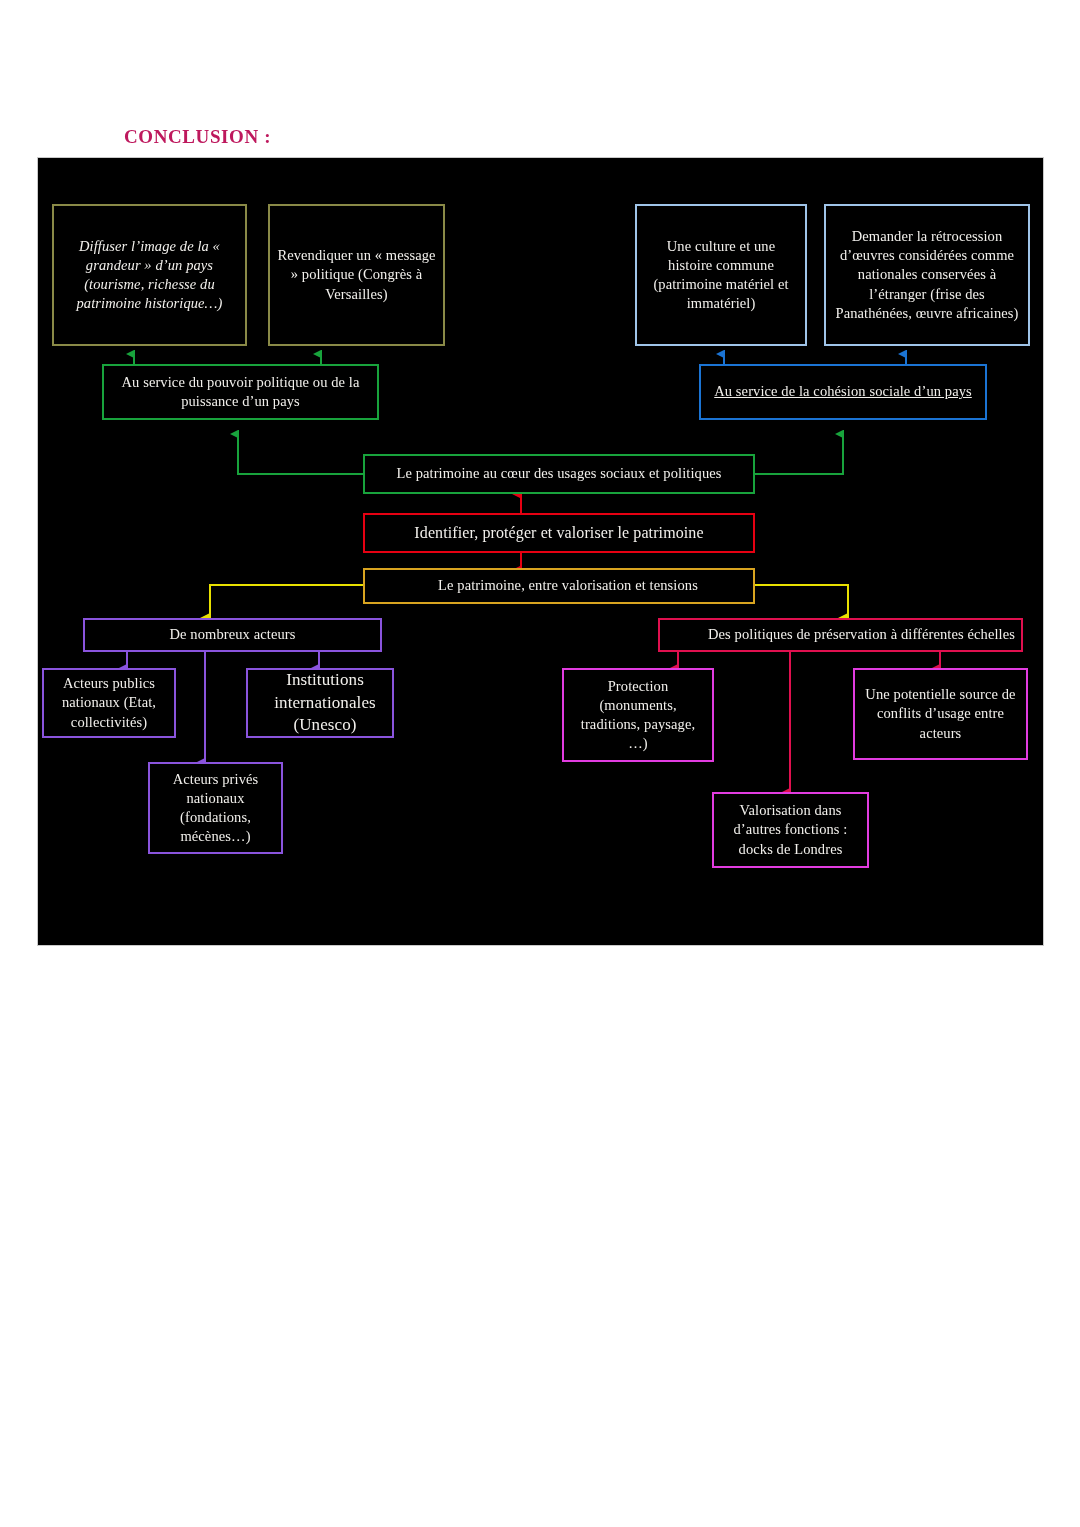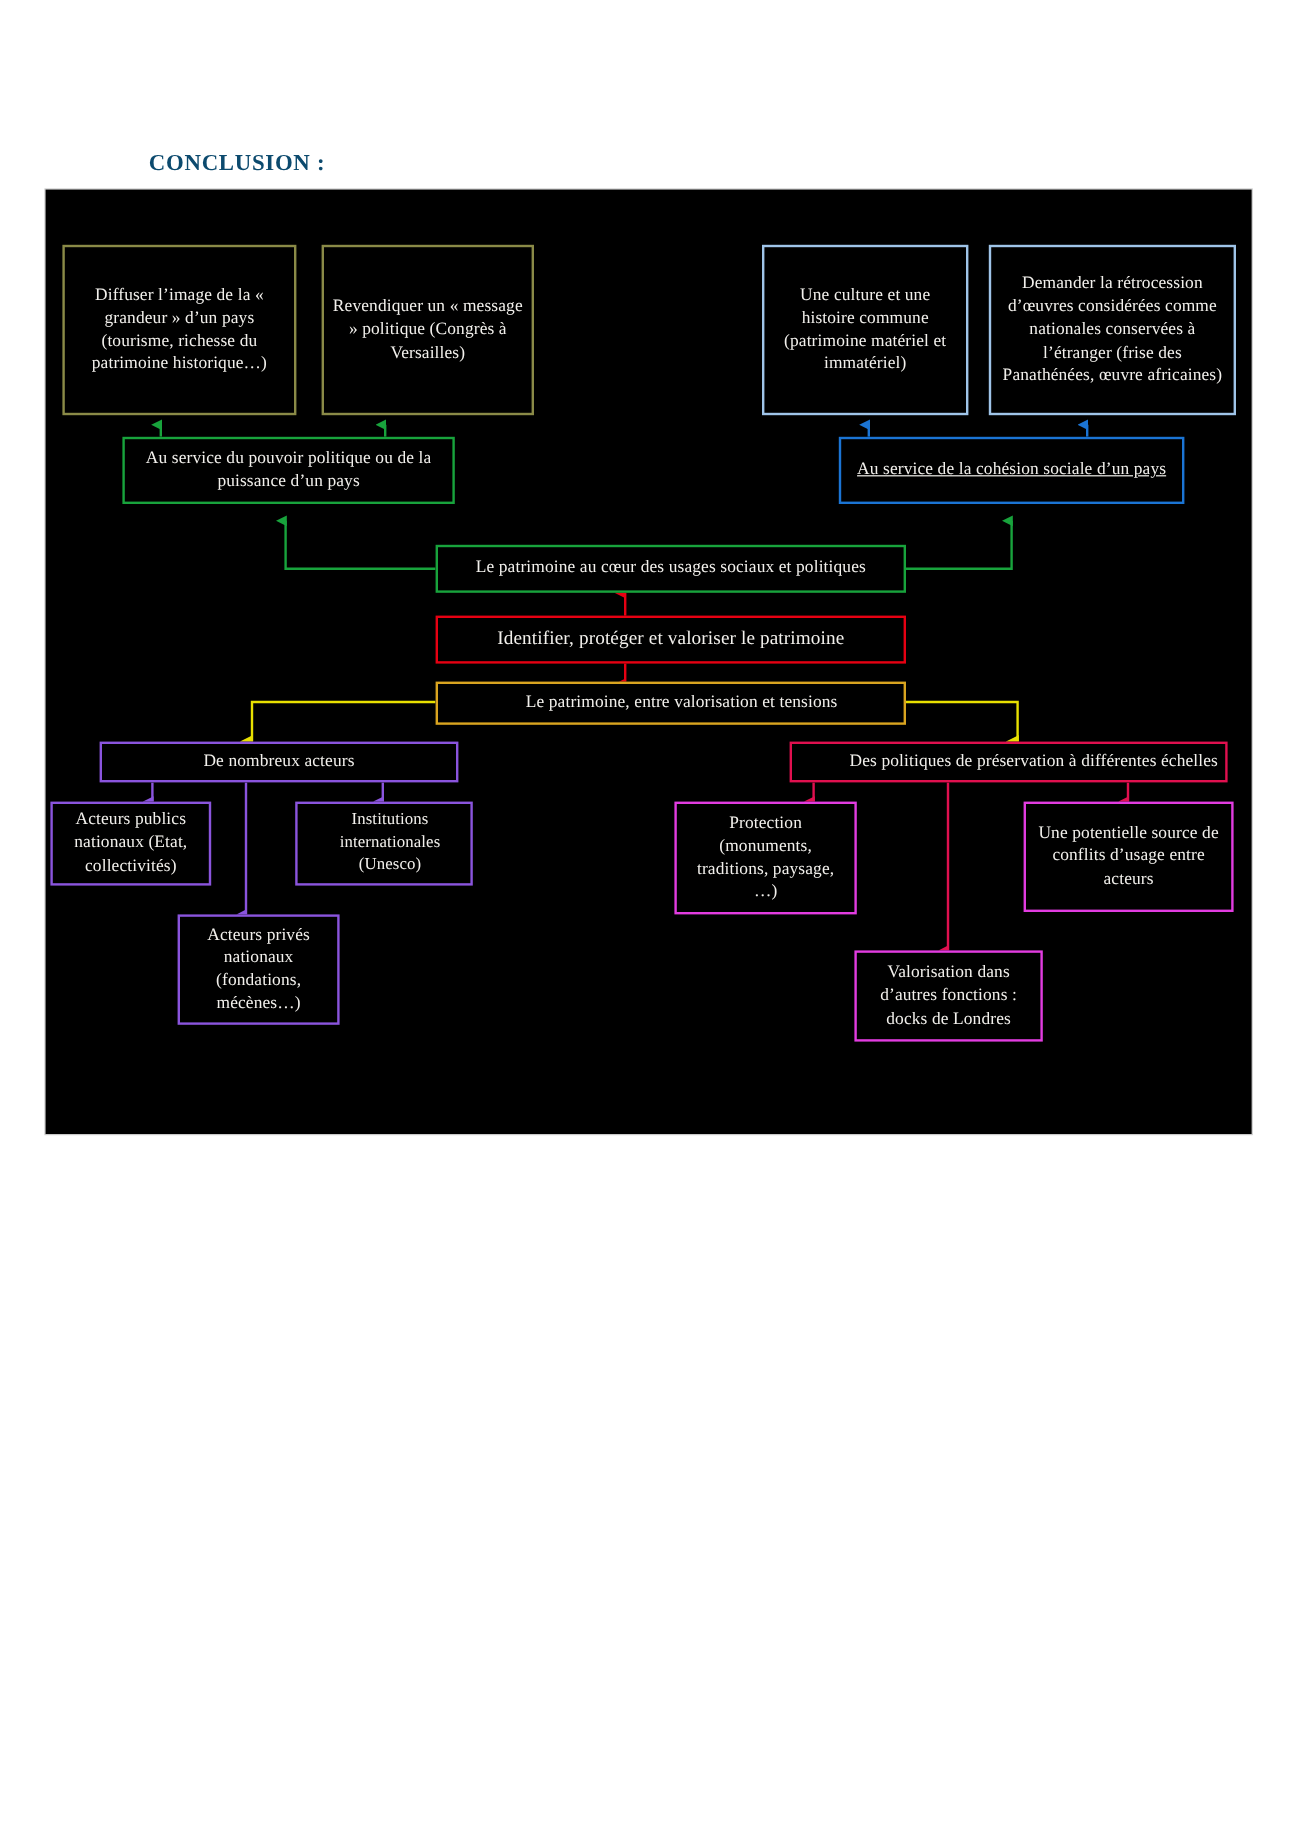--- a/index.html
+++ b/index.html
@@ -15,21 +15,21 @@
     overflow: hidden;
   }
 
   #page-title {
     position: absolute;
     left: 124px;
     top: 126px;
     font-size: 19px;
     font-weight: bold;
     letter-spacing: 0.6px;
-    color: #0c4a6e;
+    color: #be185d;
     font-family: "Liberation Serif", "DejaVu Serif", serif;
   }
 
   #diagram-frame {
     position: absolute;
     left: 38px;
     top: 158px;
     width: 1005px;
     height: 787px;
     background: #000000;
@@ -130,21 +130,21 @@
 
     <path d="M167 494 L167 604" stroke="#8a54dd" stroke-width="2" fill="none" marker-end="url(#ar-violet)"></path>
 
     <path d="M640 494 L640 510" stroke="#e0104f" stroke-width="2" fill="none" marker-end="url(#ar-crimson)"></path>
 
     <path d="M902 494 L902 510" stroke="#e0104f" stroke-width="2" fill="none" marker-end="url(#ar-crimson)"></path>
 
     <path d="M752 494 L752 634" stroke="#e0104f" stroke-width="2" fill="none" marker-end="url(#ar-crimson)"></path>
   </svg>
 
-  <div class="node t-olive" style="left:14px; top:46px; width:195px; height:142px; font-size:14.5px;">
+  <div class="node t-olive" style="left:14px; top:46px; width:195px; height:142px; font-size:14.5px;font-style:italic;">
     <span>Diffuser l’image de la « grandeur » d’un pays (tourisme, richesse du patrimoine historique…)</span>
   </div>
 
   <div class="node t-olive" style="left:230px; top:46px; width:177px; height:142px; font-size:14.5px;">
     <span>Revendiquer un « message » politique (Congrès à Versailles)</span>
   </div>
 
   <div class="node t-ltblue" style="left:597px; top:46px; width:172px; height:142px; font-size:14.5px;">
     <span>Une culture et une histoire commune (patrimoine matériel et immatériel)</span>
   </div>
@@ -178,21 +178,21 @@
   </div>
 
   <div class="node t-crimson" style="left:620px; top:460px; width:365px; height:34px; font-size:14.5px;">
     <span>Des politiques de préservation à différentes échelles</span>
   </div>
 
   <div class="node t-violet" style="left:4px; top:510px; width:134px; height:70px; font-size:14.5px;">
     <span>Acteurs publics nationaux (Etat, collectivités)</span>
   </div>
 
-  <div class="node t-violet" style="left:208px; top:510px; width:148px; height:70px; font-size:14px;padding-left:16px;">
+  <div class="node t-violet" style="left:208px; top:510px; width:148px; height:70px; font-size:17px;padding-left:16px;">
     <span>Institutions internationales (Unesco)</span>
   </div>
 
   <div class="node t-violet" style="left:90px; top:604px; width:135px; height:92px; font-size:14.5px;margin-left:20px;">
     <span>Acteurs privés nationaux (fondations, mécènes…)</span>
   </div>
 
   <div class="node t-magenta" style="left:524px; top:510px; width:152px; height:94px; font-size:14.5px;">
     <span>Protection (monuments, traditions, paysage, …)</span>
   </div>

